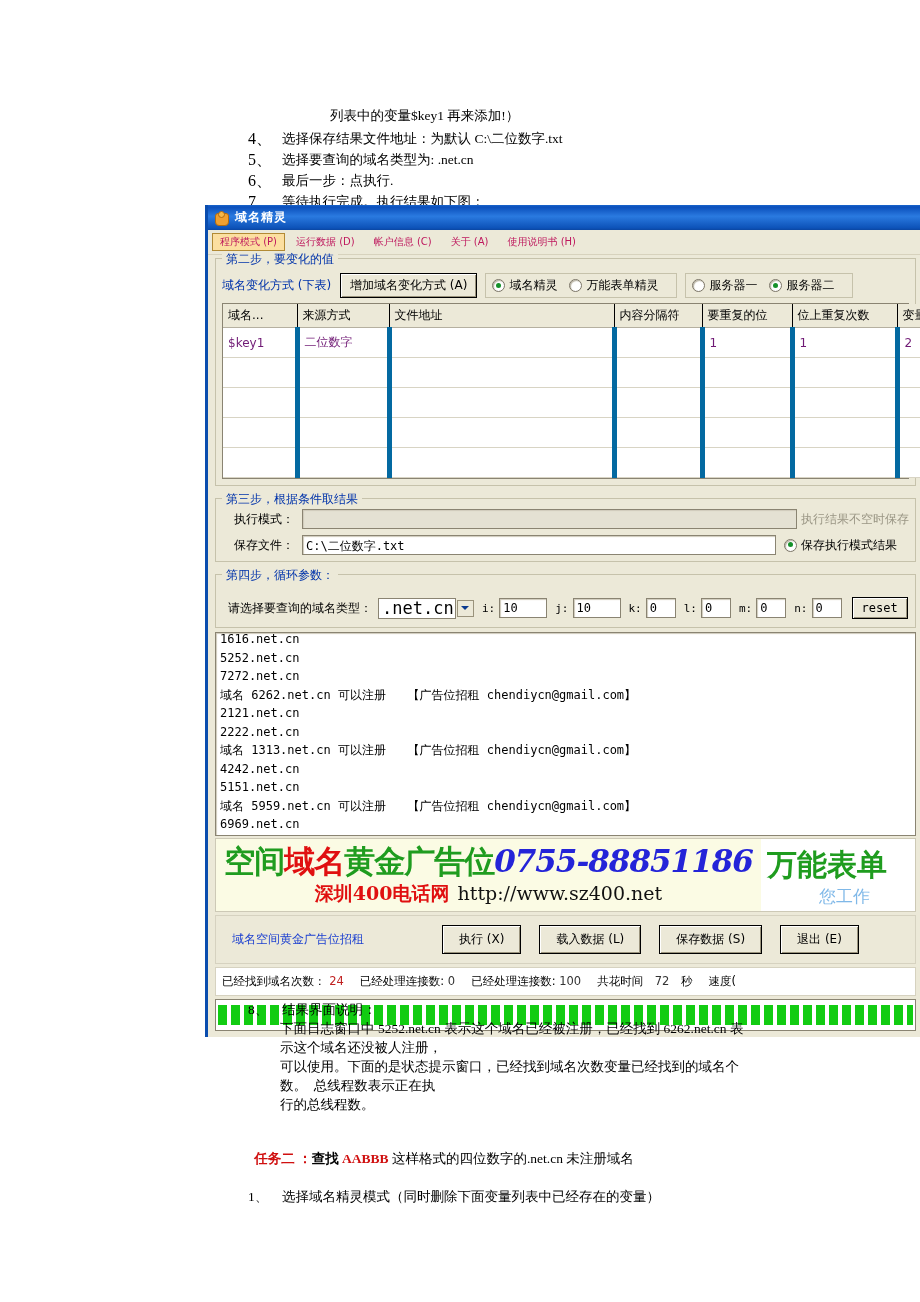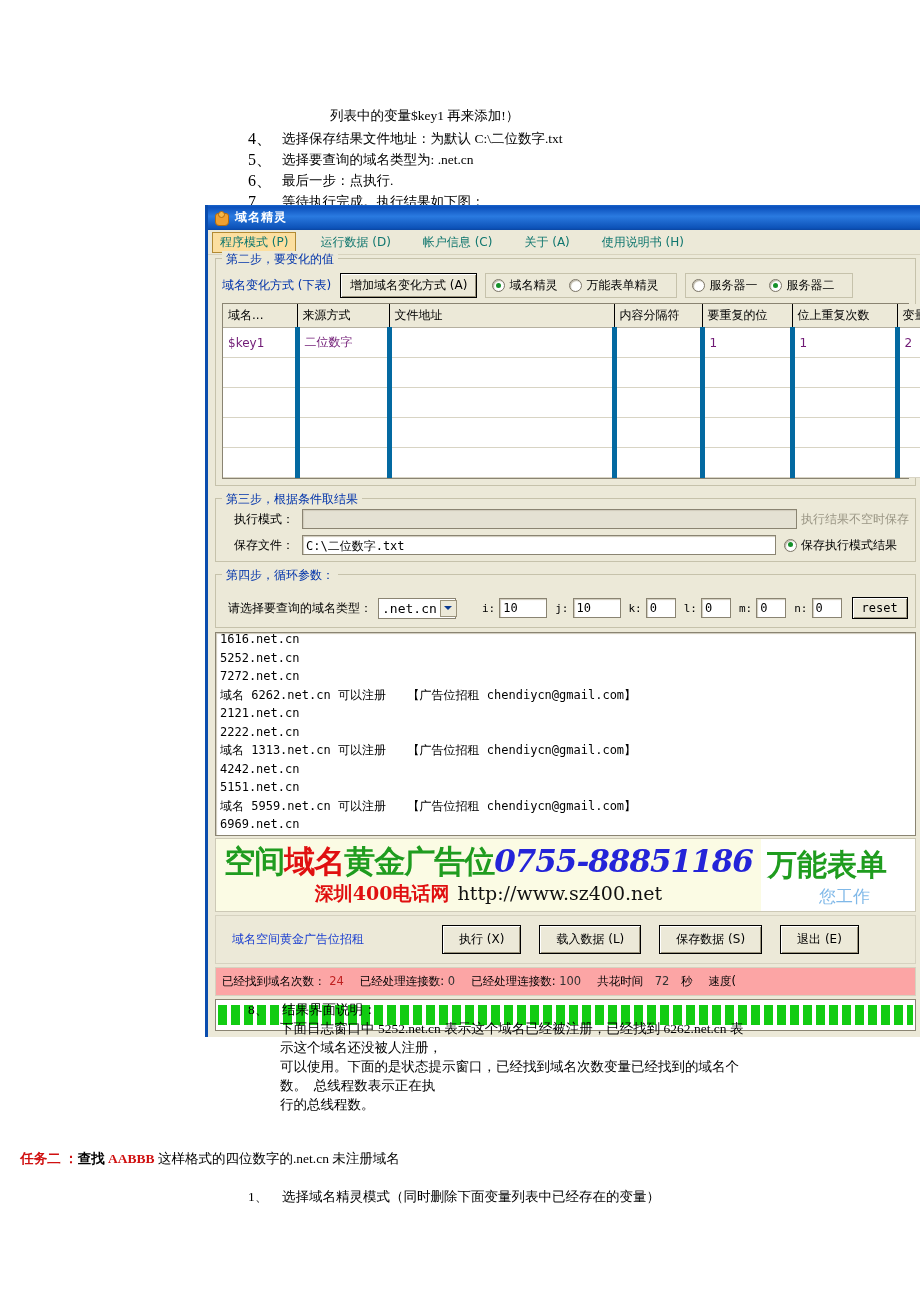--- a/index.html
+++ b/index.html
@@ -59,22 +59,22 @@
     font-size:12px;font-weight:bold;letter-spacing:1px;
   }
   .menubar{
     height:24px;background:#ece9d8;
     display:flex;align-items:center;
     padding-left:4px;
     border-bottom:1px solid #d7d2bd;
   }
   .menu-item{
     font-family:"DejaVu Sans", sans-serif;
-    font-size:12px;color:#0f766e;
-    padding:2px 8px;margin-right:16px;
+    font-size:10px;color:#be185d;
+    padding:2px 8px;margin-right:3px;
     white-space:nowrap;
   }
   .menu-item.active{
     background:#fcdfa0;
     border:1px solid #b28a34;
     padding:1px 7px;
   }
 
   
   .group{
@@ -156,21 +156,21 @@
     font-family:"DejaVu Sans Mono", monospace;font-size:12px;color:#000;
     padding:2px 3px;box-sizing:border-box;
     box-shadow:inset 1px 1px 1px #cfcabb;
   }
   .txtbox.disabled{ background:#e4e1d3; }
   .ghost{
     font-family:"DejaVu Sans", sans-serif;font-size:12px;color:#9a9685;white-space:nowrap;
   }
   .select{
     background:#fff;border:1px solid #8a8472;
-    font-family:"DejaVu Sans Mono", monospace;font-size:13px;color:#000;
+    font-family:"DejaVu Sans Mono", monospace;font-size:17px;color:#000;
     padding:2px 3px;box-sizing:border-box;
     display:flex;align-items:center;justify-content:space-between;
   }
   .select .arrow{
     width:15px;height:15px;background:#ece9d8;border:1px solid #9a937c;
     display:flex;align-items:center;justify-content:center;margin-left:3px;flex:0 0 15px;
   }
   .select .arrow:after{
     content:"";border-left:4px solid transparent;border-right:4px solid transparent;
     border-top:4px solid #0a3a8f;
@@ -236,21 +236,21 @@
   }
   .ad-text{
     font-family:"DejaVu Sans", sans-serif;font-size:12px;color:#1b3fd0;
     width:210px;flex:0 0 210px;padding-left:10px;white-space:nowrap;
   }
   .actionbar .btn{ margin-right:18px;padding:5px 16px; }
 
   
   .statusbar{
     margin:3px 7px 0 7px;
-    background:#fca5a5;border:1px solid #d6d2c0;
+    background:#ffffff;border:1px solid #d6d2c0;
     display:flex;align-items:center;
     padding:6px 6px;
     font-family:"DejaVu Sans", sans-serif;font-size:11.5px;color:#000;
     white-space:nowrap;
   }
   .statusbar .seg{ margin-right:16px; }
   .statusbar .val{ color:#c02020; }
   .statusbar .val-k{ color:#333; }
 
   
@@ -546,21 +546,21 @@
     <div class="doc-line">下面日志窗口中 5252.net.cn 表示这个域名已经被注册，已经找到 6262.net.cn 表</div>
     <div class="doc-line">示这个域名还没被人注册，</div>
     <div class="doc-line">可以使用。下面的是状态提示窗口，已经找到域名次数变量已经找到的域名个</div>
     <div class="doc-line">数。  总线程数表示正在执</div>
     <div class="doc-line">行的总线程数。</div>
   </div>
 
   <div class="small-sep"></div>
   <div class="small-sep"></div>
 
-  <div style="">
+  <div style="padding-left:234px;">
     <div class="doc-line">
       <span class="bold red">任务二 ：</span><span class="bold">查找 </span><span class="red bold">AABBB</span><span> 这样格式的四位数字的.net.cn 未注册域名</span>
     </div>
   </div>
   <div style="padding-left:248px;">
     <div class="num-item">
       <span class="num doc-line">1、</span>
       <span class="doc-line txt">选择域名精灵模式（同时删除下面变量列表中已经存在的变量）</span>
     </div>
   </div>

